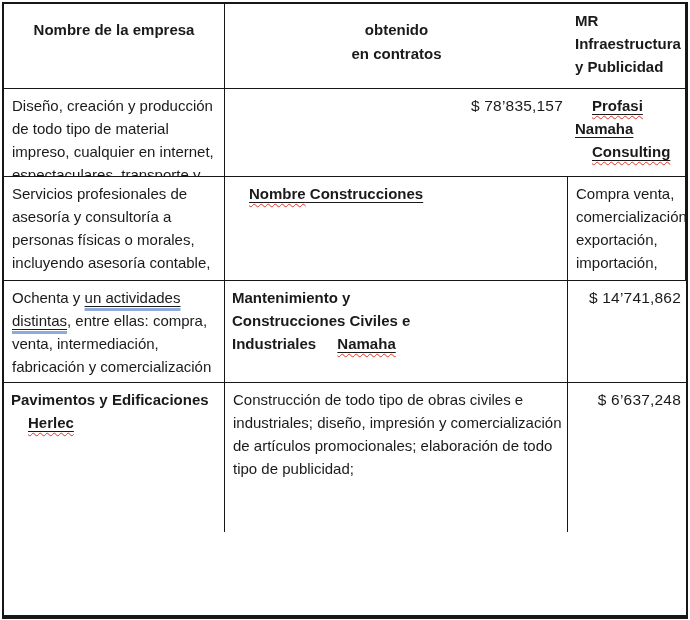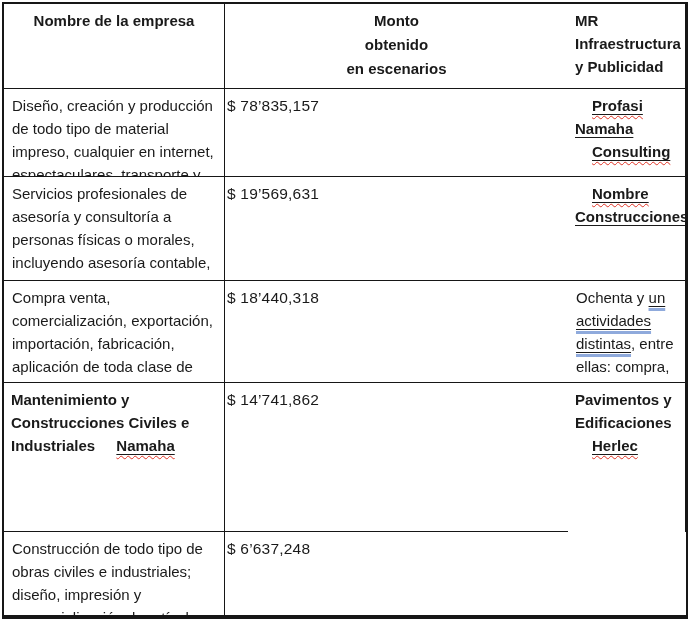--- a/index.html
+++ b/index.html
@@ -21,31 +21,31 @@
   .c{
     box-sizing:border-box;
     border-right:1.5px solid var(--bd);
     border-bottom:1.5px solid var(--bd);
     font-size:15px;line-height:23px;
     overflow:hidden;
   }
   .c.colr{border-right:none;}
   .c.rowlast{border-bottom:none;}
   .hd{
-    font-weight:bold;text-align:center;padding-top:5px;
+    font-weight:bold;text-align:center;padding-top:14px;
   }
   .hd .hline{display:block;line-height:24px;}
   .name{
     font-weight:bold;padding:5px 6px 5px 7px;
   }
   .desc{
     padding:5px 4px 5px 8px;
   }
   .amt{
-    padding:5px 5px 0 2px;font-size:15.5px;
+    text-align:right;padding:5px 5px 0 2px;font-size:15.5px;
     letter-spacing:0.2px;
   }
   .u{
     text-decoration-line:underline;
     text-decoration-thickness:1.4px;
     text-underline-offset:2.5px;
     text-decoration-color:#1a1a1a;
   }
   .mark-red{
     text-decoration-line:underline;
@@ -65,33 +65,30 @@
     text-decoration-skip-ink:none;
   }
 </style>
 </head>
 <body>
 
 <div class="page">
   <div class="tbl" id="tbl">
     <div class="c hd">Nombre de la empresa</div>
     <div class="c hd colr">
-      <span class="hline">Monto</span>
       <span class="hline">obtenido</span>
-      <span class="hline">en escenarios</span>
+      <span class="hline">en contratos</span>
     </div>
   <div class="c name">MR Infraestructura<br>y Publicidad</div>
       <div class="c desc">Diseño, creación y producción de todo tipo de material impreso, cualquier en internet, espectaculares, transporte y otros medios.</div>
       <div class="c amt colr">$ 78’835,157</div>
       <div class="c name"><span class="u"><span class="mark-red">Profasi</span></span><span class="u"> Namaha </span><span class="u"><span class="mark-red">Consulting</span></span></div>
       <div class="c desc">Servicios profesionales de asesoría y consultoría a personas físicas o morales, incluyendo asesoría contable, fiscal, legal o jurídica.</div>
-      <div class="c amt colr">$ 19’569,631</div>
       <div class="c name"><span class="u"><span class="mark-red">Nombre</span></span><span class="u"> Construcciones</span></div>
       <div class="c desc">Compra venta, comercialización, exportación, importación, fabricación, aplicación de toda clase de productos <span class="mark-red">obtenido</span>, retardantes de fuego e impermeabilizantes.</div>
-      <div class="c amt colr">$ 18’440,318</div>
       <div class="c desc">Ochenta y <span class="u"><span class="mark-blue">un actividades distintas</span></span>, entre ellas: compra, venta, intermediación, fabricación y comercialización de cualquier artículo; instalación y renta de escenarios de espectáculos públicos y privados; servicios de valet parking.</div>
       <div class="c name">Mantenimiento y<br>Construcciones Civiles e<br>Industriales <span class="u"><span class="mark-red">Namaha</span></span></div>
       <div class="c amt colr">$ 14’741,862</div>
       <div class="c name rowlast">Pavimentos y Edificaciones<br><span class="u"><span class="mark-red">Herlec</span></span></div>
       <div class="c desc rowlast">Construcción de todo tipo de obras civiles e industriales; diseño, impresión y comercialización de artículos promocionales; elaboración de todo tipo de publicidad;</div>
       <div class="c amt colr rowlast">$ 6’637,248</div>
     </div>
 </div>
 
 </body></html>

